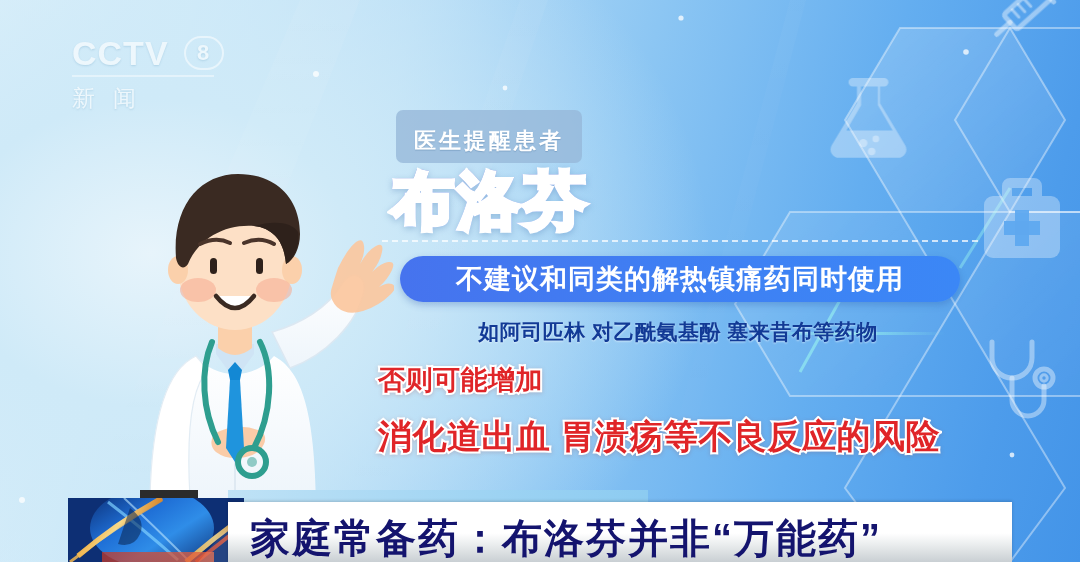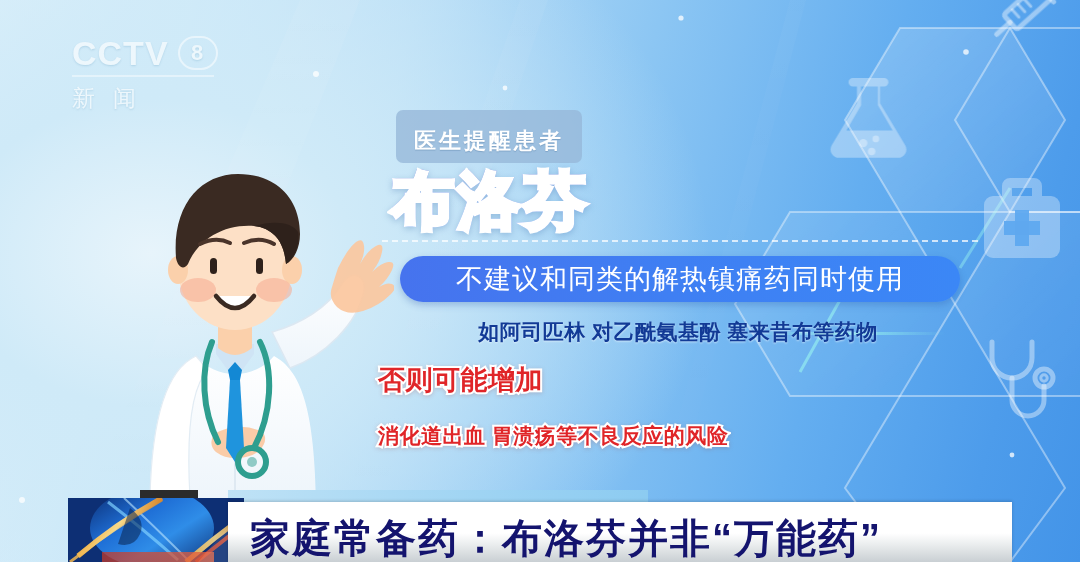--- a/index.html
+++ b/index.html
@@ -13,21 +13,21 @@
   }
 
   
   .bgsvg{ position:absolute; inset:0; width:1080px; height:562px; pointer-events:none; }
 
   
   .logo{ position:absolute; left:72px; top:36px; width:160px; height:86px;
     opacity:.62; }
   .logo .cc{ font-size:34px; font-weight:bold; letter-spacing:1px; color:#ffffff;
     text-shadow:0 1px 2px rgba(120,170,200,.55); line-height:1; white-space:nowrap;
-    display:flex; align-items:center; gap:6px; }
+    display:flex; align-items:center; gap:12px; }
   .logo .num{ display:inline-flex; align-items:center; justify-content:center;
     width:40px; height:34px; border-radius:17px; border:2px solid rgba(255,255,255,.85);
     font-size:22px; margin-left:3px; }
   .logo .rule{ width:142px; height:2px; background:rgba(255,255,255,.7); margin-top:5px; }
   .logo .xw{ margin-top:6px; font-size:23px; color:#ffffff; letter-spacing:18px;
     text-shadow:0 1px 2px rgba(120,170,200,.5); }
 
   
   .doctor{ position:absolute; left:104px; top:118px; width:290px; height:380px; }
 
@@ -46,34 +46,34 @@
     -webkit-text-stroke:5px #ffffff; paint-order:stroke fill;
     filter:drop-shadow(0 2px 3px rgba(60,110,170,.30)); }
 
   .dashline{ margin-top:8px; margin-left:4px; height:0;
     border-top:2px dashed rgba(255,255,255,.72); width:596px; }
 
   .banner{ margin-top:14px; margin-left:22px; width:560px; height:46px;
     border-radius:23px; display:flex; align-items:center; justify-content:center;
     background:linear-gradient(90deg,#4673ee 0%,#3f7ff3 48%,#3b87f6 100%);
     box-shadow:0 3px 7px rgba(40,85,170,.30); }
-  .banner span{ color:#ffffff; font-size:27px; font-weight:normal; letter-spacing:1px;
+  .banner span{ color:#ffffff; font-size:27px; font-weight:bold; letter-spacing:1px;
     white-space:nowrap; }
 
   .subline{ margin-top:16px; text-align:center; width:600px;
     color:#123a96; font-size:21px; font-weight:bold; letter-spacing:.5px;
     white-space:nowrap;
     text-shadow:0 1px 2px rgba(255,255,255,.55); }
 
   .redwrap{ margin-top:16px; width:600px; text-align:left; }
   .red{ color:#e02528; font-weight:bold; letter-spacing:.5px; white-space:nowrap;
     -webkit-text-stroke:4px #ffffff; paint-order:stroke fill;
     filter:drop-shadow(0 1px 2px rgba(150,60,60,.22)); }
   .red1{ font-size:27px; }
-  .red2{ font-size:21px; display:block; margin-top:24px; }
+  .red2{ font-size:34px; display:block; margin-top:16px; }
 
   
   .lower{ position:absolute; left:0; bottom:0; width:1080px; height:72px; }
   .lower .globe{ position:absolute; left:68px; bottom:0; width:176px; height:64px;
     overflow:hidden; }
   .lower .bar{ position:absolute; left:228px; bottom:0; width:784px; height:60px;
     background:linear-gradient(180deg,#ffffff 0%,#ffffff 52%,#e9eced 72%,#c9cfd3 100%);
     box-shadow:0 -1px 3px rgba(0,0,0,.18); }
   .lower .bar .txt{ position:absolute; left:22px; top:9px;
     font-size:40px; font-weight:bold; color:#14146e; letter-spacing:2px;

